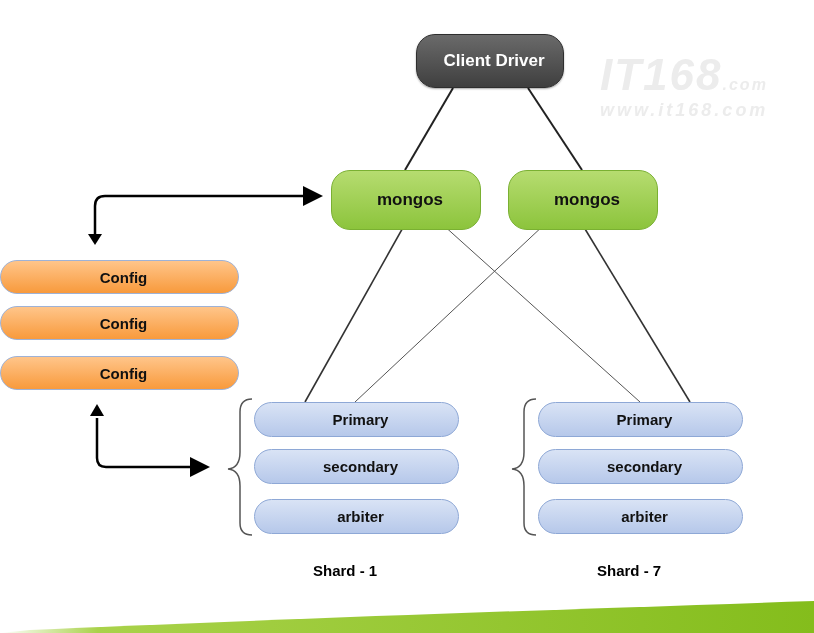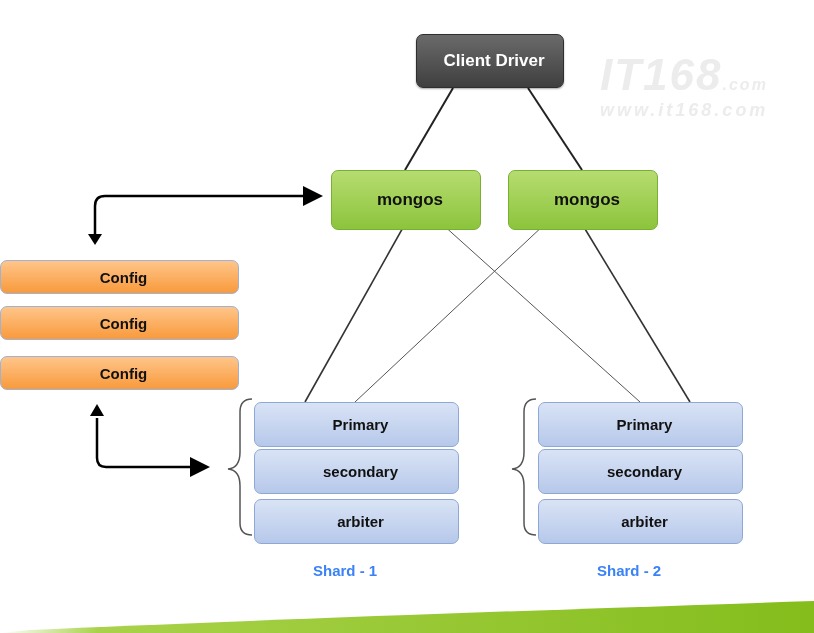--- a/index.html
+++ b/index.html
@@ -4,47 +4,47 @@
 <style>
   html, body { margin: 0; padding: 0; }
   body {
     width: 814px; height: 633px; position: relative; overflow: hidden;
     background: #ffffff;
     font-family: "Liberation Sans", "DejaVu Sans", sans-serif;
   }
   .node {
     position: absolute; box-sizing: border-box;
     display: flex; align-items: center; justify-content: center;
-    font-weight: bold; border-radius: 7px; padding-left: 8px;
+    font-weight: bold; border-radius: 19px; padding-left: 8px;
   }
   .client {
     left: 416px; top: 34px; width: 148px; height: 54px;
     background: linear-gradient(#6a6a6a, #3f3f3f);
     border: 1px solid #2e2e2e; color: #ffffff; font-size: 17px;
     box-shadow: 0 1px 2px rgba(0,0,0,0.35);
   }
   .mongos {
     top: 170px; width: 150px; height: 60px;
     background: linear-gradient(#b6dc70, #8cc43c);
     border: 1px solid #7ab032; color: #111; font-size: 17px;
   }
   .mongos.m1 { left: 331px; }
   .mongos.m2 { left: 508px; }
   .config {
     left: 0px; width: 239px; height: 34px;
     background: linear-gradient(#ffc58a, #f89a3c);
     border: 1px solid #9eb2d6; color: #111; font-size: 15px;
   }
   .shard {
-    width: 205px; height: 45px;
+    width: 205px; height: 35px;
     background: linear-gradient(#d9e3f5, #b6c8ea);
     border: 1px solid #8ea8d6; color: #111; font-size: 15px;
   }
   .label {
-    position: absolute; font-weight: bold; font-size: 15px; color: #3b82f6;
+    position: absolute; font-weight: bold; font-size: 15px; color: #000000;
   }
   svg.lines { position: absolute; left: 0; top: 0; }
   .watermark {
     position: absolute; left: 600px; top: 50px; width: 200px; height: 90px;
     color: #ececec; font-style: italic; font-weight: bold;
   }
   .watermark .big { font-size: 44px; letter-spacing: 2px; }
   .watermark .big small { font-size: 16px; }
   .watermark .small { font-size: 18px; letter-spacing: 3px; }
 </style>
@@ -101,13 +101,13 @@
 
 <div class="node shard" style="left:254px; top:402px;">Primary</div>
 <div class="node shard" style="left:254px; top:449px;">secondary</div>
 <div class="node shard" style="left:254px; top:499px;">arbiter</div>
 
 <div class="node shard" style="left:538px; top:402px;">Primary</div>
 <div class="node shard" style="left:538px; top:449px;">secondary</div>
 <div class="node shard" style="left:538px; top:499px;">arbiter</div>
 
 <div class="label" style="left:313px; top:562px;">Shard - 1</div>
-<div class="label" style="left:597px; top:562px;">Shard - 2</div>
+<div class="label" style="left:597px; top:562px;">Shard - 7</div>
 
 </body></html>

